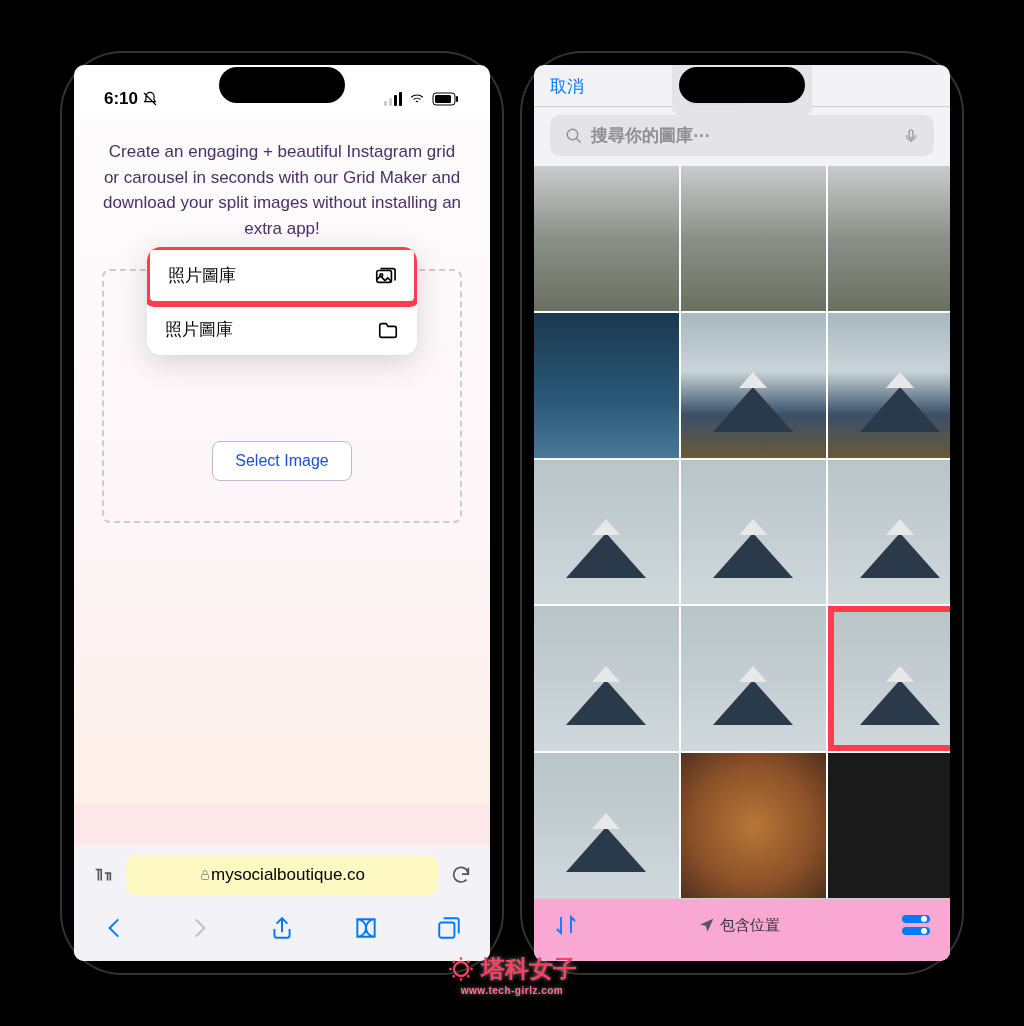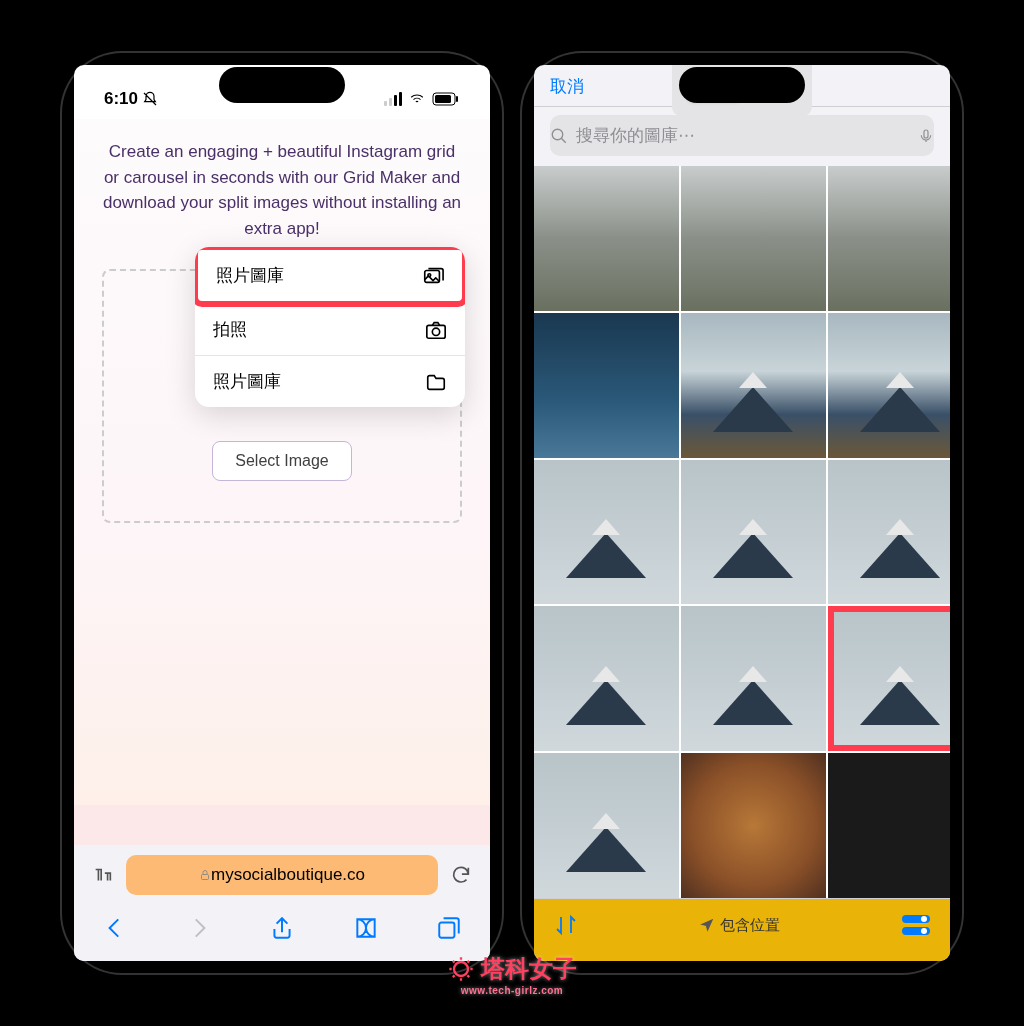--- a/index.html
+++ b/index.html
@@ -88,21 +88,20 @@
 .popup-menu {
   background: #fff;
   border-radius: 14px;
   box-shadow: 0 8px 30px rgba(0,0,0,0.15);
   overflow: hidden;
   position: absolute;
   top: -24px;
   left: 50%;
   transform: translateX(-50%);
   width: 270px;
-  margin-left: 48px;
 }
 .menu-item {
   display: flex;
   justify-content: space-between;
   align-items: center;
   padding: 14px 18px;
   font-size: 17px;
   border-bottom: 0.5px solid #e5e5e5;
 }
 .menu-item:last-child { border-bottom: none; }
@@ -113,38 +112,38 @@
   position: relative;
   z-index: 2;
 }
 .select-btn {
   margin: 140px auto 0;
   display: block;
   padding: 10px 22px;
   border: 1px solid #c5b5d8;
   border-radius: 8px;
   background: #fff;
-  color: #404040;
+  color: #1d4ed8;
   font-size: 16px;
 }
 .pink-bar {
   height: 40px;
   background: #fce8e8;
   margin-top: auto;
 }
 .safari-url {
   background: #f2f2f7;
   padding: 10px 18px;
   display: flex;
   align-items: center;
   gap: 12px;
 }
 .url-field {
   flex: 1;
-  background: #fdba74;
+  background: #fef9c3;
   border-radius: 10px;
   padding: 10px 14px;
   display: flex;
   align-items: center;
   justify-content: center;
   gap: 0;
   font-size: 17px;
   color: #000;
 }
 .safari-toolbar {
@@ -189,26 +188,27 @@
   border-radius: 7px;
 }
 .segment button.active { background: #fff; box-shadow: 0 1px 3px rgba(0,0,0,0.1); }
 .search-row {
   padding: 8px 16px 10px;
   background: #f2f2f7;
 }
 .search-field {
   background: #e4e4e6;
   border-radius: 10px;
-  padding: 9px 0;
+  padding: 9px 15px;
   display: flex;
   align-items: center;
   gap: 8px;
   color: #8e8e93;
   font-size: 17px;
+  font-weight: bold;
 }
 .photo-grid {
   flex: 1;
   display: grid;
   grid-template-columns: repeat(3, 1fr);
   gap: 2px;
   background: #fff;
   overflow: hidden;
 }
 .thumb {
@@ -242,21 +242,21 @@
 .thumb.street { background: linear-gradient(180deg, #c8cccc 0%, #8a9088 50%, #6a7060 100%); }
 .thumb.water { background: linear-gradient(180deg, #1a3850 0%, #2a5878 60%, #4a7898 100%); }
 .thumb.food { background: radial-gradient(circle, #b87838 0%, #8a5028 60%, #503020 100%); }
 .thumb.dark-ui { background: #1a1a1a; }
 .thumb.highlighted {
   outline: 6px solid #ff3b4e;
   outline-offset: -6px;
   z-index: 5;
 }
 .picker-footer {
-  background: #eab308;
+  background: #f9a8d4;
   padding: 14px 20px 24px;
   display: flex;
   align-items: center;
   justify-content: space-between;
   border-top: 0.5px solid #d0d0d0;
 }
 .footer-center { display: flex; align-items: center; gap: 6px; font-size: 15px; color: #333; }
 
 .watermark {
   position: absolute;
@@ -314,28 +314,20 @@
           <div class="menu-item highlighted">
             <span>照片圖庫</span>
             <svg class="icon" width="22" height="22" viewBox="0 0 24 24">
                 <rect x="3" y="6" width="16" height="13" rx="2"></rect>
                 <path d="M7 4h14a2 2 0 0 1 2 2v11"></path>
                 <circle cx="8" cy="11" r="1.5"></circle>
                 <path d="M3 16l4-4 5 5 3-3 4 4"></path>
               </svg>
           </div>
           <div class="menu-item">
-            <span>拍照</span>
-            <svg class="icon" width="22" height="22" viewBox="0 0 24 24">
-                <rect x="2" y="7" width="20" height="14" rx="2"></rect>
-                <path d="M8 7l2-3h4l2 3"></path>
-                <circle cx="12" cy="14" r="4"></circle>
-              </svg>
-          </div>
-          <div class="menu-item">
             <span>照片圖庫</span>
             <svg class="icon" width="22" height="22" viewBox="0 0 24 24">
                 <path d="M3 7a2 2 0 0 1 2-2h5l2 3h7a2 2 0 0 1 2 2v8a2 2 0 0 1-2 2H5a2 2 0 0 1-2-2V7z"></path>
               </svg>
           </div>
         </div>
         <button class="select-btn">Select Image</button>
       </div>
     </div>
     <div class="pink-bar"></div>

